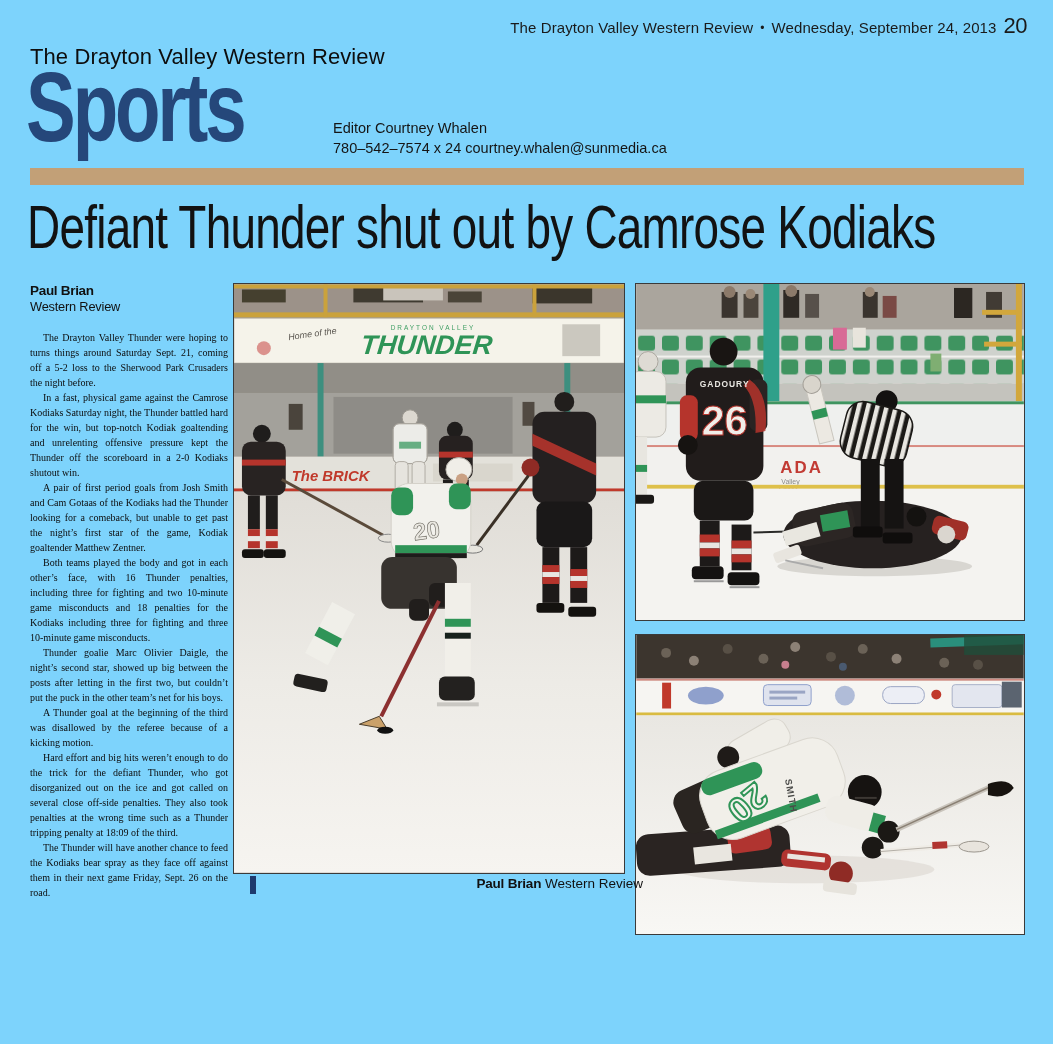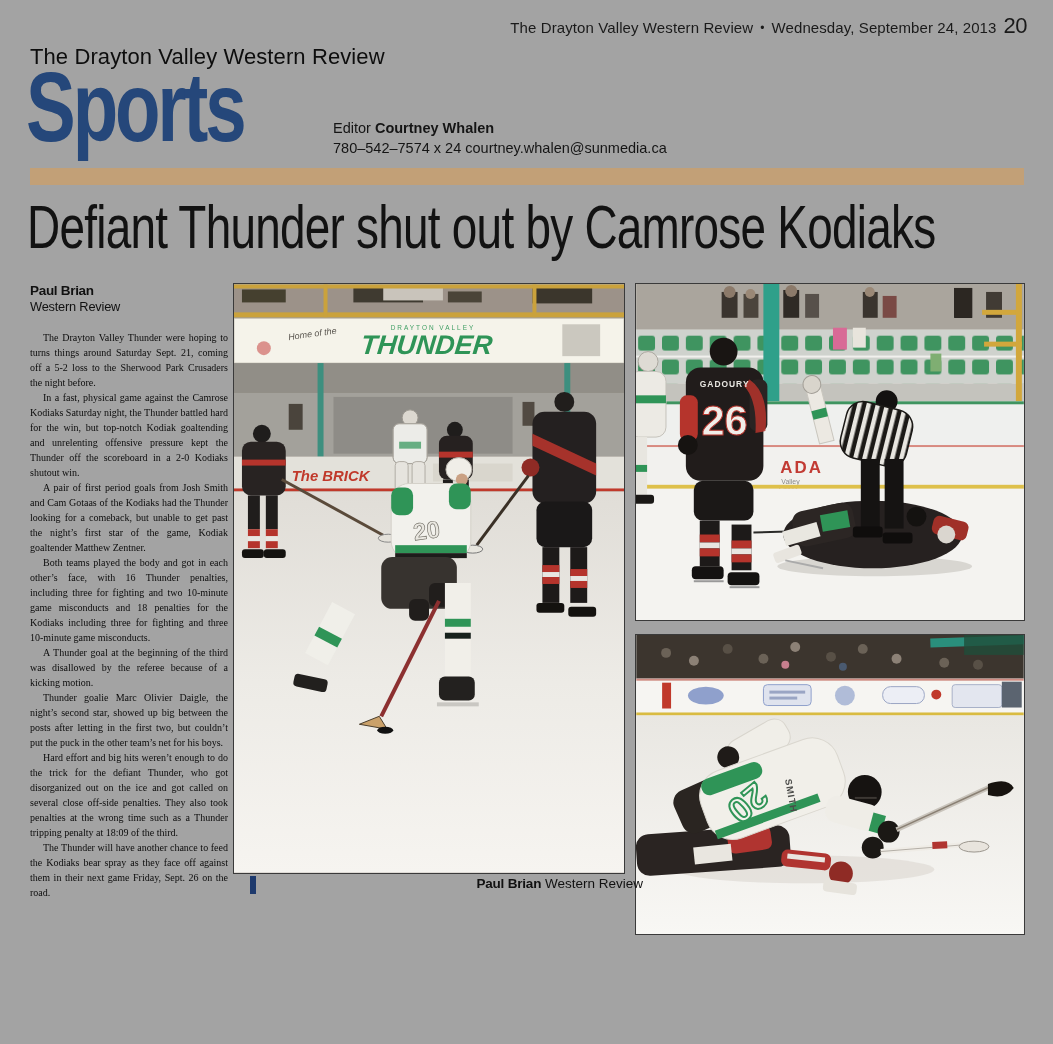--- a/index.html
+++ b/index.html
@@ -1,18 +1,18 @@
 <!DOCTYPE html>
 <html><head>
 <meta charset="utf-8">
 <style>
   * { margin:0; padding:0; box-sizing:border-box; }
   html,body { background:#ffffff; }
   #page {
-    position:relative; width:1053px; height:1044px; background:#a3a3a3;
+    position:relative; width:1053px; height:1044px; background:#7dd3fc;
     font-family:"Liberation Sans", sans-serif; color:#111; overflow:hidden;
   }
   
   .folio {
     position:absolute; top:13px; right:26px;
     display:flex; align-items:baseline; gap:7px;
     font-size:15px; color:#1a1a1a; letter-spacing:0.1px;
   }
   .folio .dot { font-size:12px; position:relative; top:-1px; }
   .folio .pageno { font-size:22px; letter-spacing:-0.5px; }
@@ -24,21 +24,21 @@
   .sports-logo {
     position:absolute; left:26px; top:58px; z-index:3;
     color:#25477a; font-weight:bold; font-size:98px; line-height:1;
     letter-spacing:-4px; white-space:nowrap;
     transform:scaleX(0.76); transform-origin:left top;
   }
   .editor-block {
     position:absolute; left:333px; top:120px; font-size:14.5px; color:#151515;
   }
   .editor-block .line2 { margin-top:4px; }
-  .editor-block b { font-weight:bold; }
+  .editor-block b { font-weight:normal; }
   .tan-bar {
     position:absolute; left:30px; top:168px; width:994px; height:17px;
     background:#c2a077; z-index:1;
   }
   
   .headline {
     position:absolute; left:27px; top:196px;
     font-size:62px; font-weight:400; color:#121212; line-height:1;
     letter-spacing:-1px; white-space:nowrap;
     transform:scaleX(0.74); transform-origin:left top;
@@ -96,22 +96,22 @@
   <div class="headline">Defiant Thunder shut out by Camrose Kodiaks</div>
 
   <div class="article-col">
     <div class="byline-author">Paul Brian</div>
     <div class="byline-pub">Western Review</div>
     <div class="article-body">
       <p>The Drayton Valley Thunder were hoping to turns things around Saturday Sept. 21, coming off a 5-2 loss to the Sherwood Park Crusaders the night before.</p>
       <p>In a fast, physical game against the Camrose Kodiaks Saturday night, the Thunder battled hard for the win, but top-notch Kodiak goaltending and unrelenting offensive pressure kept the Thunder off the scoreboard in a 2-0 Kodiaks shutout win.</p>
       <p>A pair of first period goals from Josh Smith and Cam Gotaas of the Kodiaks had the Thunder looking for a comeback, but unable to get past the night’s first star of the game, Kodiak goaltender Matthew Zentner.</p>
       <p>Both teams played the body and got in each other’s face, with 16 Thunder penalties, including three for fighting and two 10-minute game misconducts and 18 penalties for the Kodiaks including three for fighting and three 10-minute game misconducts.</p>
+      <p>Thunder goalie Marc Olivier Daigle, the night’s second star, showed up big between the posts after letting in the first two, but couldn’t put the puck in the other team’s net for his boys.</p>
       <p>A Thunder goal at the beginning of the third was disallowed by the referee because of a kicking motion.</p>
-      <p>Thunder goalie Marc Olivier Daigle, the night’s second star, showed up big between the posts after letting in the first two, but couldn’t put the puck in the other team’s net for his boys.</p>
       <p>Hard effort and big hits weren’t enough to do the trick for the defiant Thunder, who got disorganized out on the ice and got called on several close off-side penalties. They also took penalties at the wrong time such as a Thunder tripping penalty at 18:09 of the third.</p>
       <p>The Thunder will have another chance to feed the Kodiaks bear spray as they face off against them in their next game Friday, Sept. 26 on the road.</p>
     </div>
   </div>
 
   <div class="photo" id="photo-main">
     <svg viewBox="0 0 392 591" width="390" height="589">
       <defs>
         <linearGradient id="iceG1" x1="0" y1="0" x2="0" y2="1">
           <stop offset="0" stop-color="#e0ddd7"></stop>

